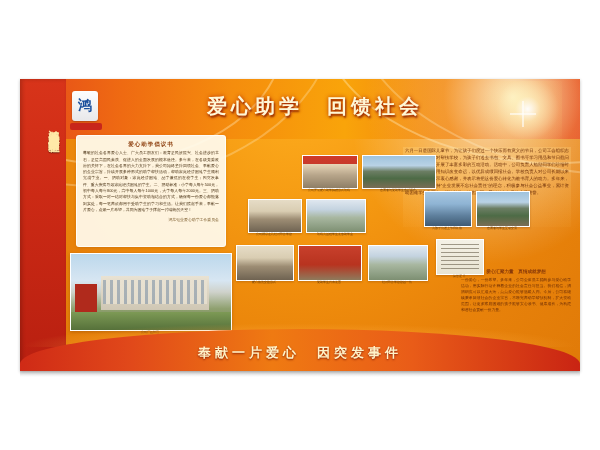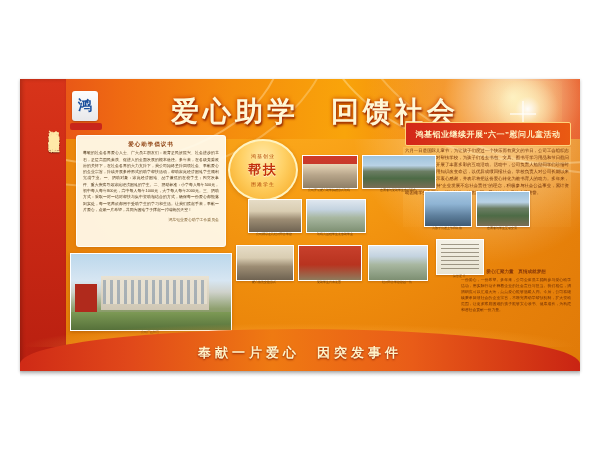--- a/index.html
+++ b/index.html
@@ -72,21 +72,21 @@
   }
   .logo b{color:#1b4f9c;font-size:14px;font-family:"Liberation Serif",serif;}
   .logo-cap{
     position:absolute;left:50px;top:44px;width:32px;height:7px;
     background:#c8261b;border-radius:2px;
   }
 
   
   .headline{
     position:absolute;left:150px;top:14px;width:290px;text-align:center;
-    color:#fff7d6;font-size:28px;font-weight:bold;letter-spacing:4px;
+    color:#fff7d6;font-size:20px;font-weight:bold;letter-spacing:4px;
     font-family:"DejaVu Sans", sans-serif;
     text-shadow:0 0 4px rgba(180,40,0,.9), 1px 2px 2px rgba(120,20,0,.8);
     white-space:nowrap;
   }
 
   
   .news-box{
     position:absolute;right:9px;top:43px;width:164px;height:22px;
     background:linear-gradient(90deg,#d3271a,#ea5a12);
     border:1px solid #ffd27a;border-radius:2px;
@@ -224,36 +224,28 @@
       <div class="left-strip-text">鸿基铝业爱心慈善资助学生工程</div>
     </div>
 
     <div class="logo">
       <b>鸿</b>
     </div>
     <div class="logo-cap"></div>
 
     <div class="headline">爱心助学　回馈社会</div>
 
-    <div class="news-box">
-      <span>鸿基铝业继续开展“六一”慰问儿童活动</span>
-    </div>
     <div class="news-body">六月一日是国际儿童节，为让孩子们度过一个快乐而有意义的节日，公司工会组织志愿者一行前往结对帮扶学校，为孩子们送去书包、文具、图书等学习用品和节日慰问金，并与师生们开展了丰富多彩的互动活动。活动中，公司负责人勉励同学们珍惜时光、努力学习，用知识改变命运，以优异成绩回报社会。学校负责人对公司长期以来的关心和支持表示衷心感谢，并表示将把这份爱心转化为教书育人的动力。多年来，鸿基铝业始终坚持“企业发展不忘社会责任”的理念，积极参与社会公益事业，累计资助困难学生数百名，捐资助学、扶贫济困，受到社会各界的广泛赞誉。</div>
 
     <div class="article">
       <span class="ttl">爱心助学倡议书</span>
       <span>尊敬的社会各界爱心人士、广大员工朋友们：教育是民族振兴、社会进步的基石，是提高国民素质、促进人的全面发展的根本途径。多年来，在各级党委政府的关怀下，在社会各界的大力支持下，我公司始终坚持回馈社会、奉献爱心的企业宗旨，持续开展多种形式的助学帮扶活动，帮助家庭经济困难学生顺利完成学业。一、捐助对象：家庭经济困难、品学兼优的在校学生；因突发事件、重大疾病导致家庭经济困难的学生。二、捐助标准：小学每人每年500元，初中每人每年800元，高中每人每年1000元，大学每人每年2000元。三、捐助方式：采取一对一结对帮扶与集中资助相结合的方式，确保每一份爱心都能落到实处，每一笔善款都用于受助学生的学习和生活。让我们携起手来，奉献一片爱心，点燃一片希望，共同为困难学子撑起一片晴朗的天空！</span>
       <span class="sign">鸿基铝业爱心助学工作委员会</span>
     </div>
 
-    <div class="badge">
-      <span class="b-top">鸿基创业</span>
-      <span class="b-main">帮扶</span>
-      <span class="b-bot">困难学生</span>
-    </div>
 
     <div class="photo img-crowd" style="left:282px;top:76px;width:54px;height:32px;"></div>
     <div class="pcap" style="left:278px;top:109px;width:62px;">公司开展爱心助学捐赠仪式现场</div>
 
     <div class="photo img-group" style="left:342px;top:76px;width:72px;height:32px;"></div>
     <div class="pcap" style="left:340px;top:109px;width:76px;">志愿者与受助学生合影留念</div>
 
     <div class="photo img-indoor" style="left:228px;top:120px;width:52px;height:32px;"></div>
     <div class="pcap" style="left:224px;top:153px;width:60px;">公司领导走访结对帮扶学校</div>
 

